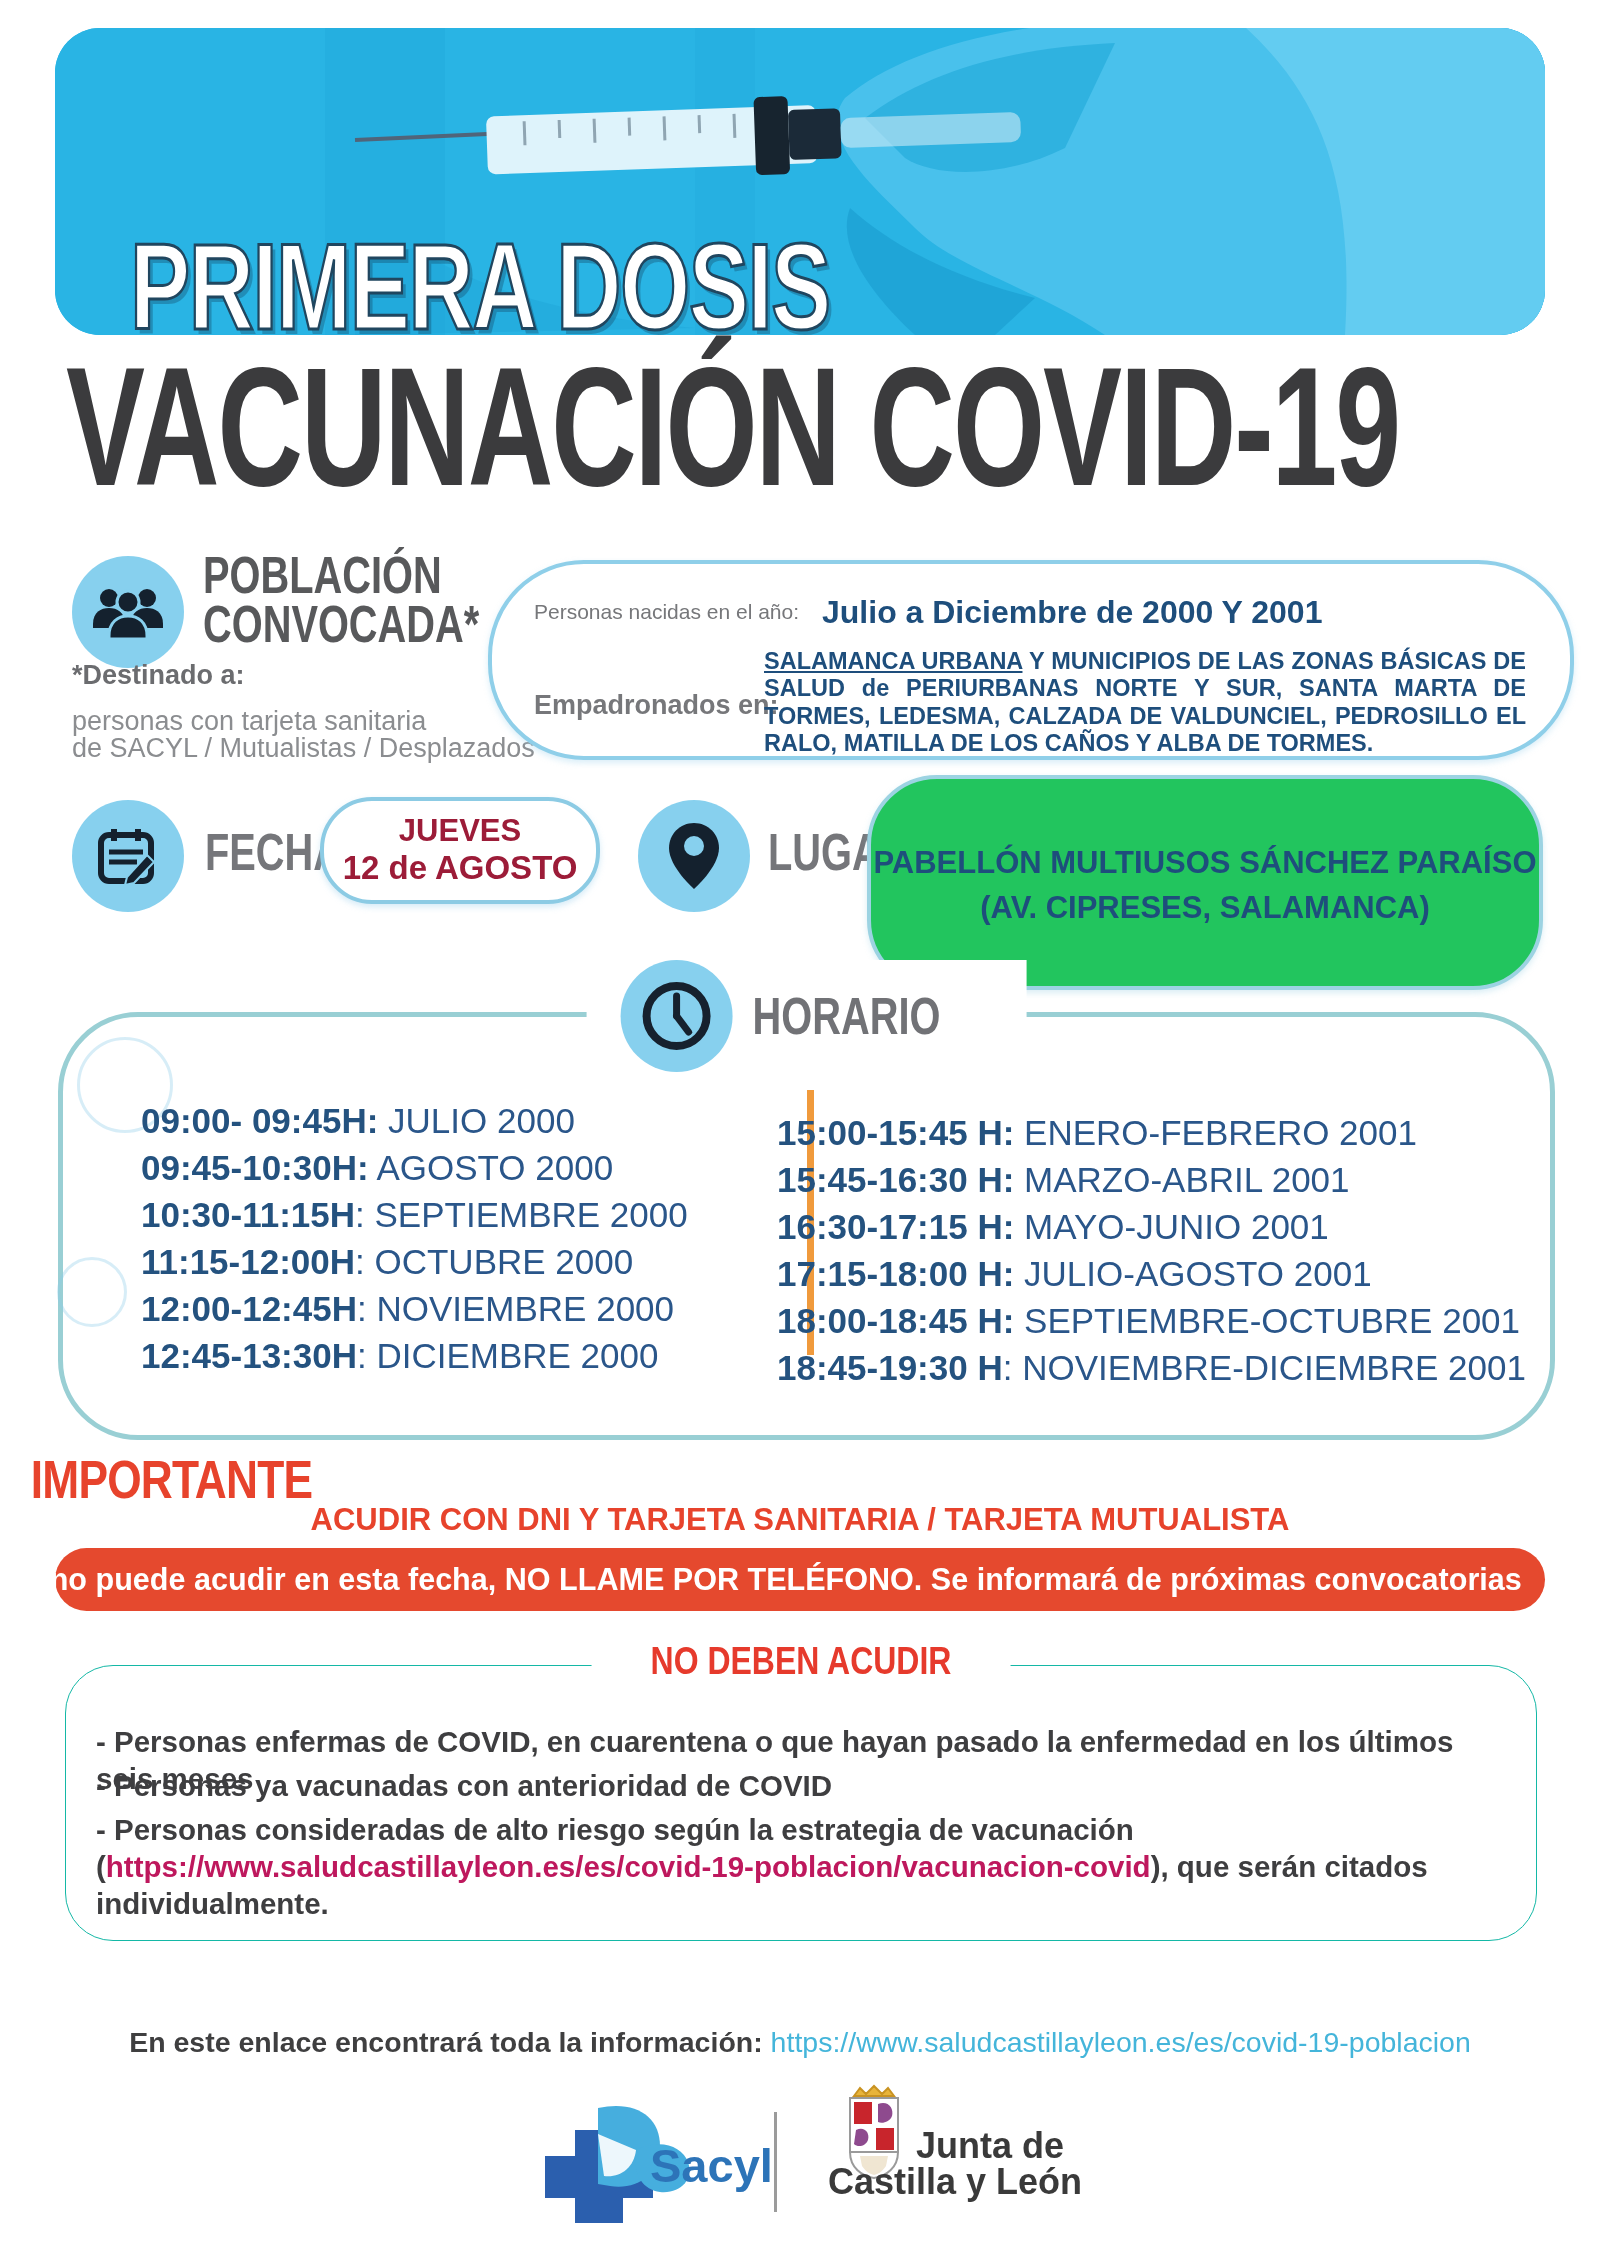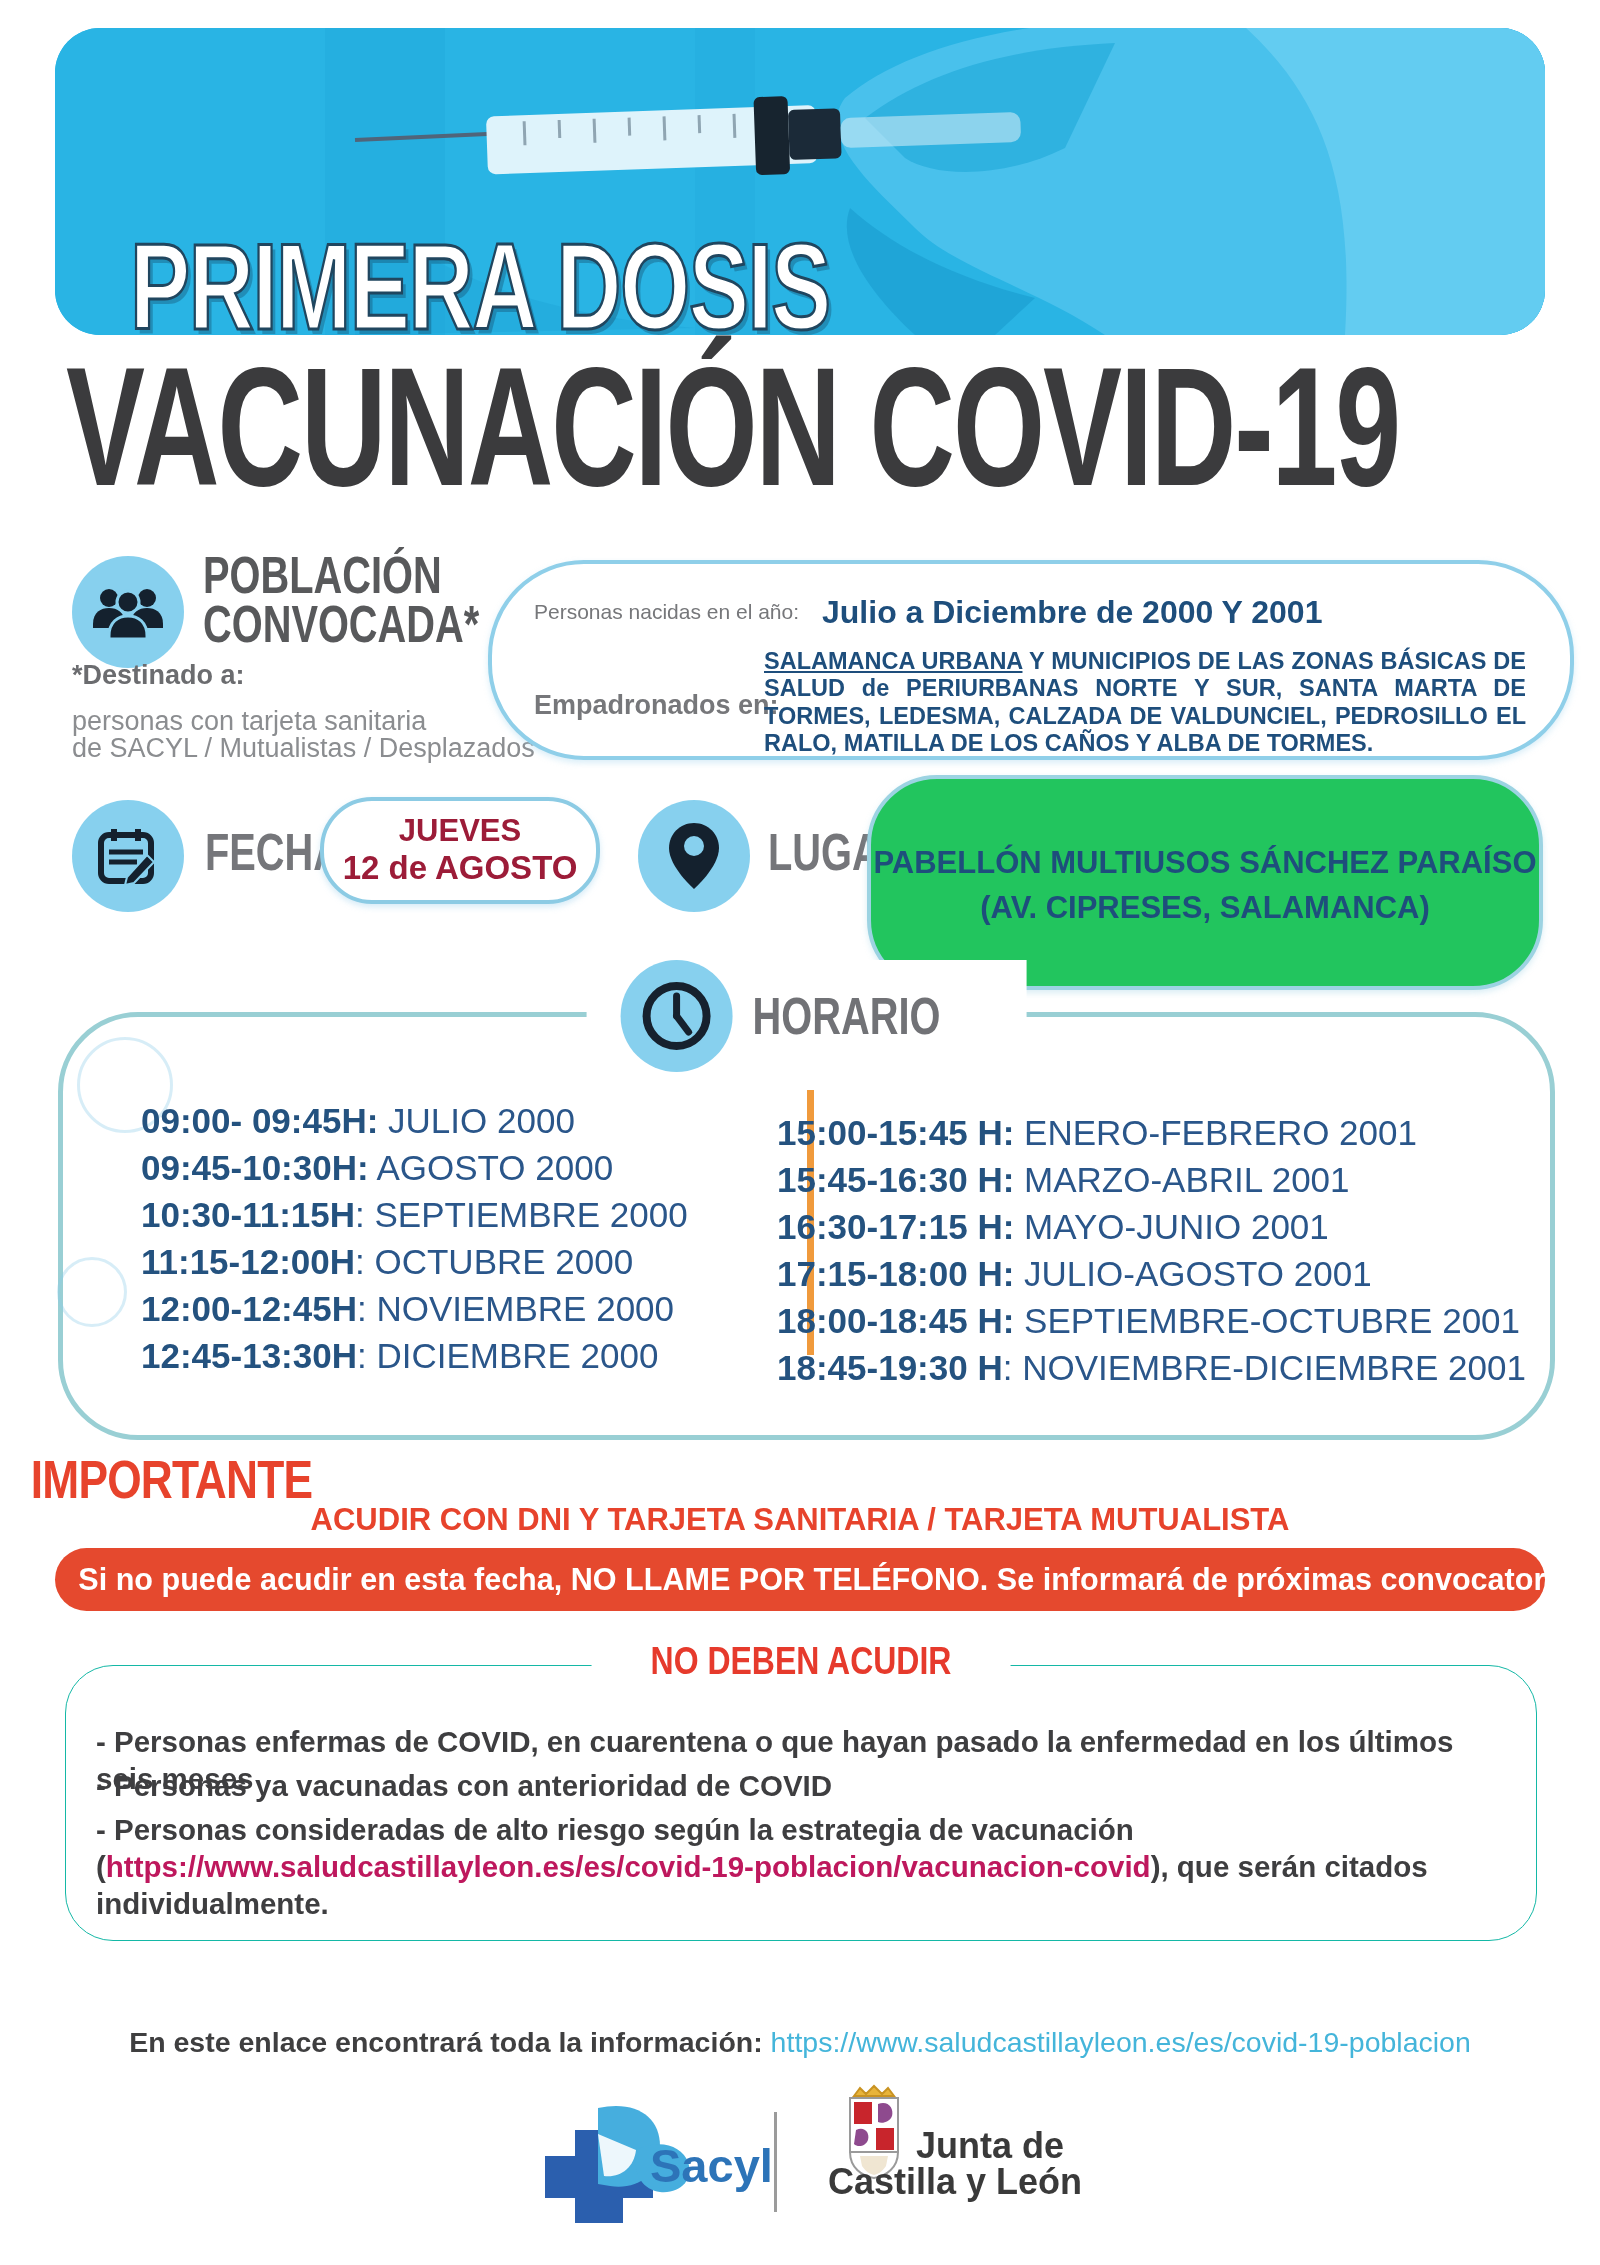--- a/index.html
+++ b/index.html
@@ -63,21 +63,21 @@
   .col{line-height:47px;font-size:35px;white-space:nowrap;}
   .col-l{left:78px;top:80px;}
   .col-r{left:714px;top:92px;}
   .col .t{font-weight:bold;color:#24527f;}
   .col .m{color:#2a568a;}
 
   
   .imp-title{left:0;top:1448px;width:1500px;text-align:left;font-size:54px;font-weight:bold;color:#e7432c;letter-spacing:-1px;}
   .imp-sub{left:0;top:1502px;width:1600px;text-align:center;font-size:31px;font-weight:bold;color:#e7432c;}
   .imp-banner{left:55px;top:1548px;width:1490px;height:63px;border-radius:34px;background:#e5492e;
-              display:flex;align-items:center;justify-content:flex-start;}
+              display:flex;align-items:center;justify-content:flex-end;}
   .imp-banner span{color:#ffffff;font-size:31.5px;font-weight:bold;white-space:nowrap;transform:scaleX(.97);}
 
   
   .na-box{left:65px;top:1665px;width:1472px;height:276px;border:1px solid #14b8a6;border-radius:48px;background:#fff;box-sizing:border-box;}
   .na-title{position:absolute;top:-27px;left:50%;transform:translateX(-50%);background:#ffffff;padding:0 26px;
             font-size:39px;font-weight:bold;color:#e63a2c;white-space:nowrap;}
   .na-item{position:absolute;left:30px;width:1400px;font-size:29.5px;font-weight:bold;color:#3e3e40;line-height:1.25;}
   .na-link{color:#be185d;}
 
   

